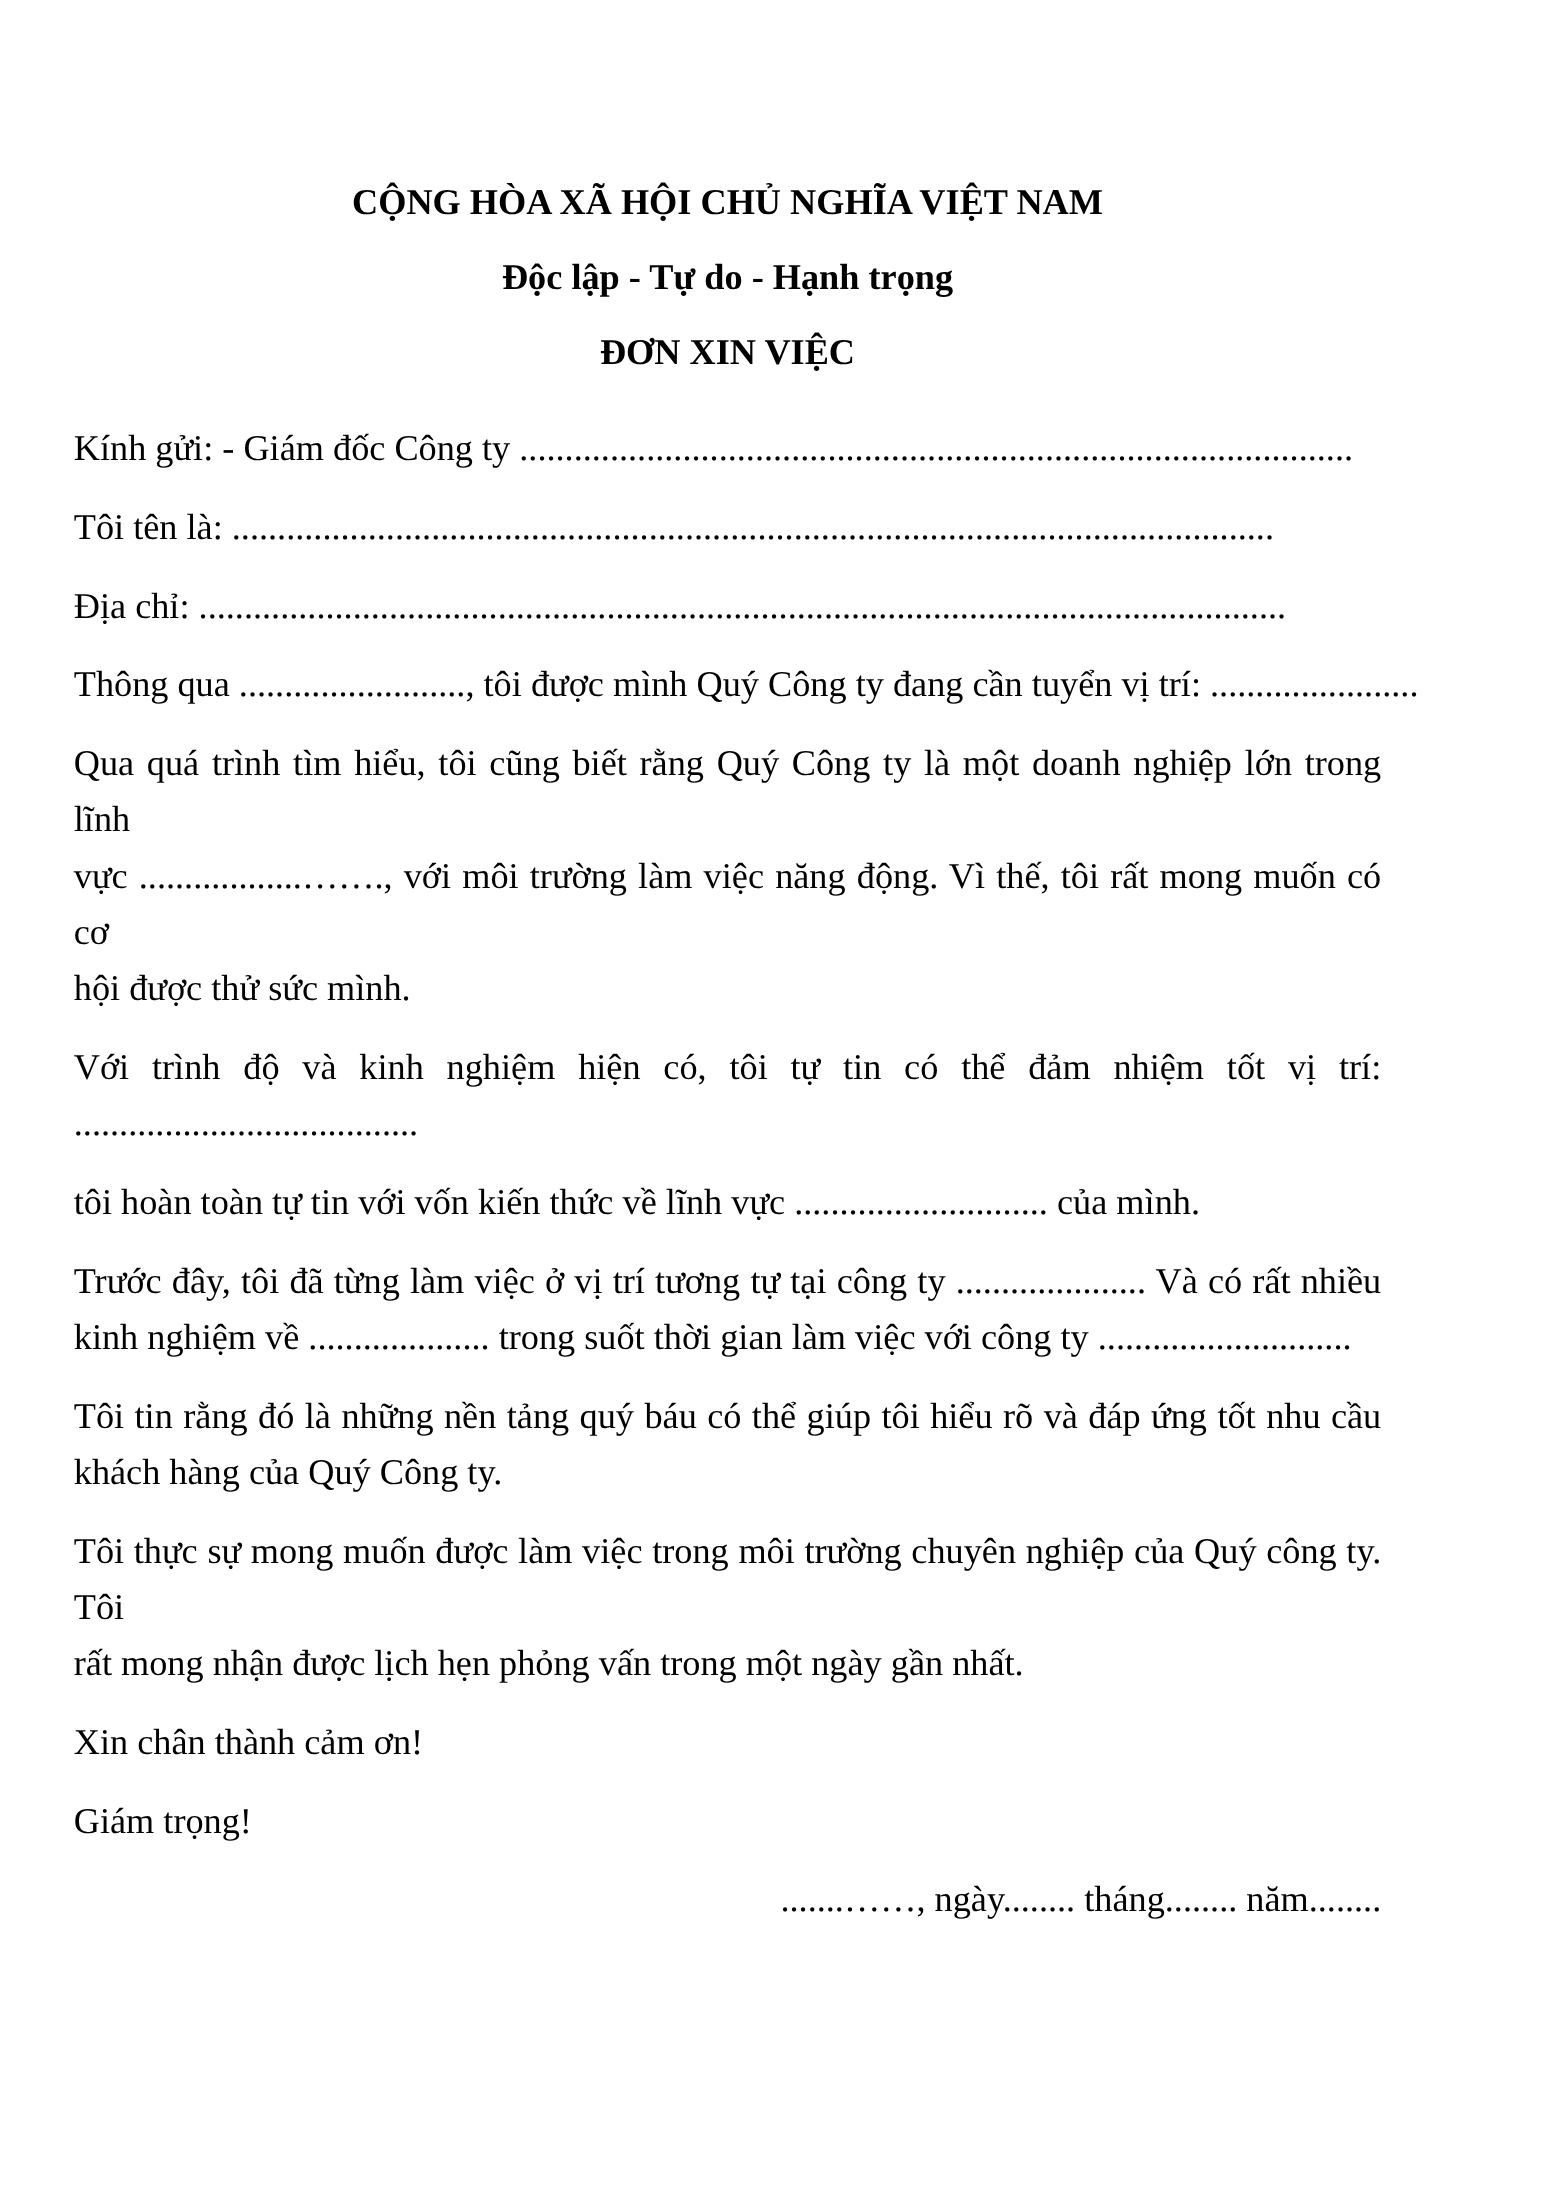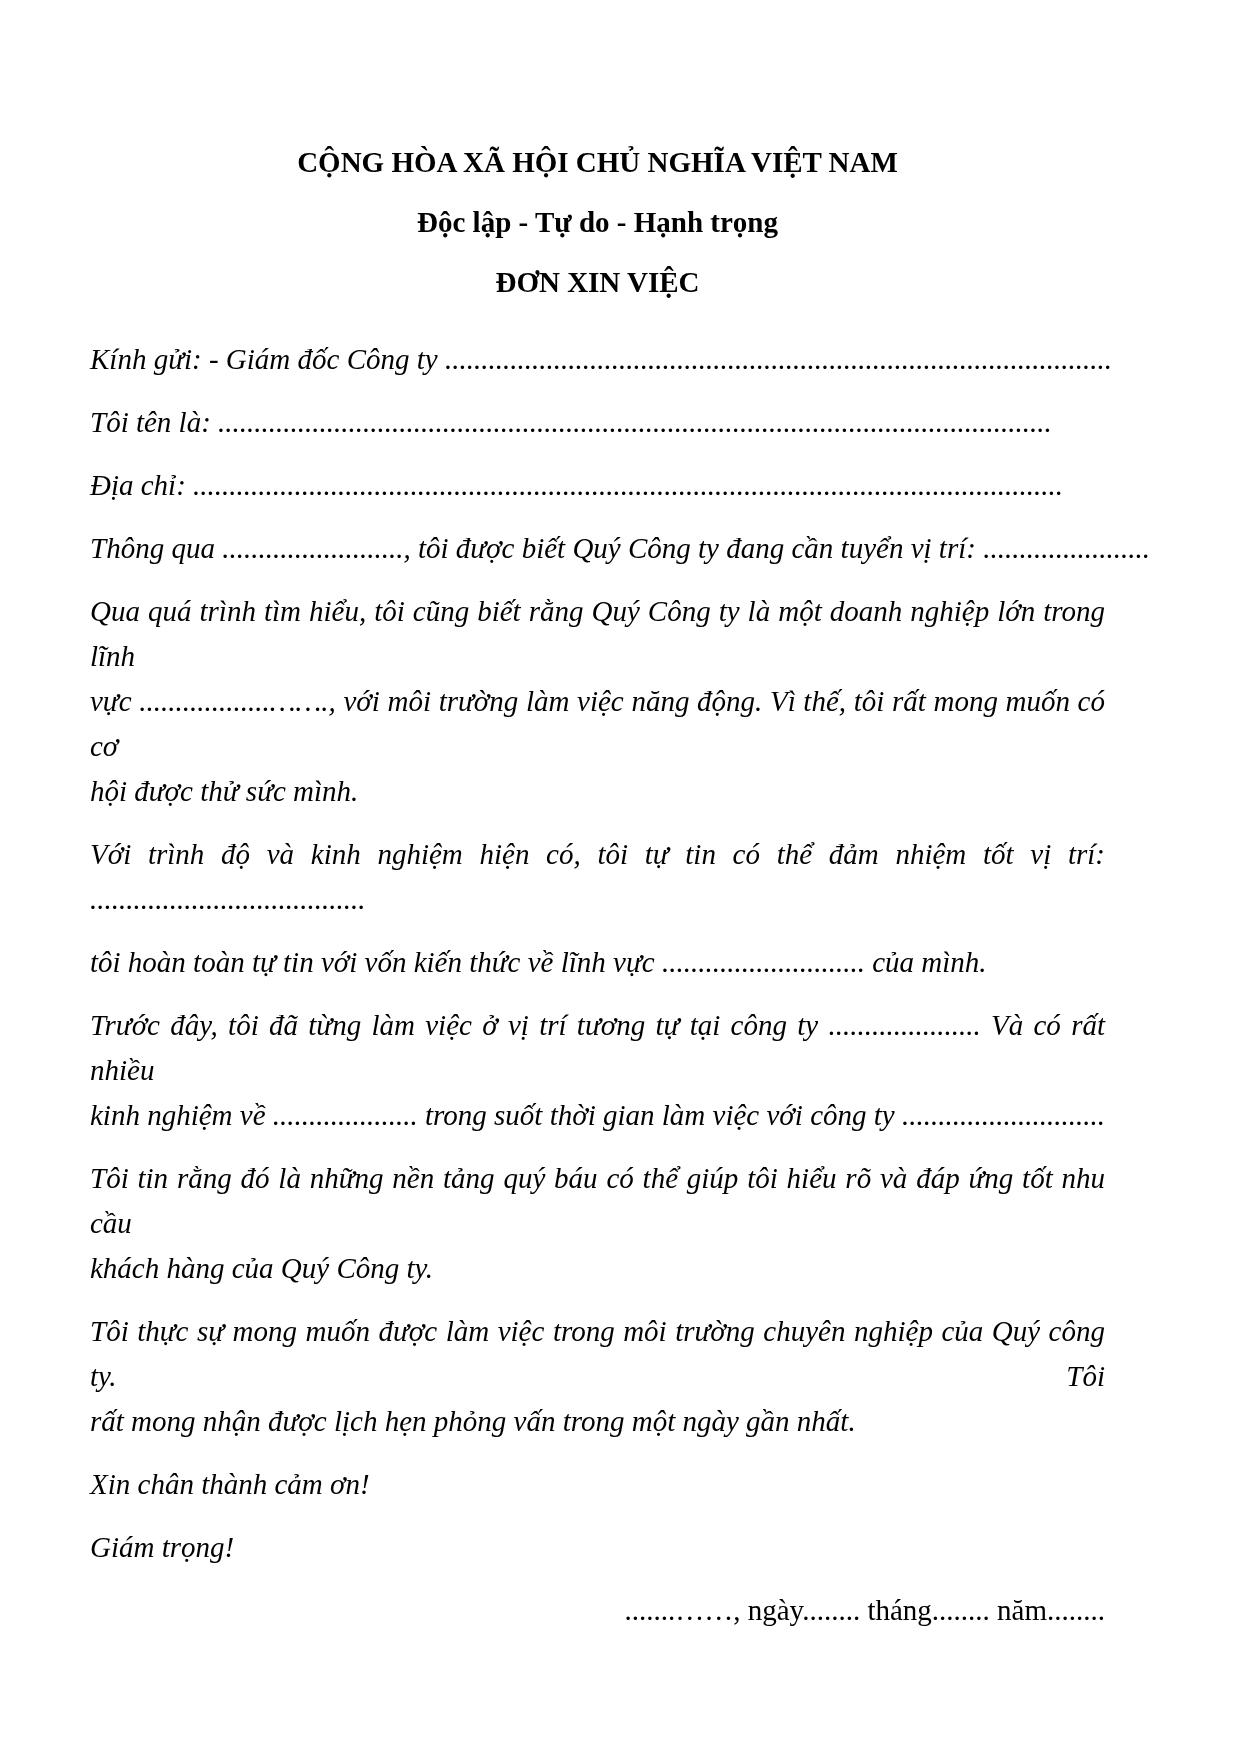--- a/index.html
+++ b/index.html
@@ -5,21 +5,21 @@
   html, body {
     margin: 0;
     padding: 0;
     background: #ffffff;
   }
   .page {
     position: relative;
     width: 1242px;
     height: 1755px;
     box-sizing: border-box;
-    padding: 140px 137px 0 90px;
+    padding: 140px 137px 0 59px;
     background: #ffffff;
     color: #000000;
     font-family: "Liberation Serif", "DejaVu Serif", serif;
     font-size: 29px;
     overflow: hidden;
   }
   .hline {
     text-align: center;
     font-weight: bold;
     line-height: 45px;
@@ -28,21 +28,21 @@
   }
   .form-title {
     margin-bottom: 32px;
   }
   .para {
     line-height: 45px;
     margin: 0 0 18px 0;
   }
   .para.nowrap .line { white-space: nowrap; }
   .para.right { text-align: right; }
-  .line { text-align: left; font-style: italic; }
+  .line { text-align: left; }
   .line.stretch {
     text-align: justify;
     text-align-last: justify;
   }
 </style>
 </head>
 <body>
 
 <div class="page">
 
@@ -56,21 +56,21 @@
       <div class="para nowrap">
         <div class="line">Kính gửi: - Giám đốc Công ty ............................................................................................</div>
       </div>
       <div class="para nowrap">
         <div class="line">Tôi tên là: ...................................................................................................................</div>
       </div>
       <div class="para nowrap">
         <div class="line">Địa chỉ: ........................................................................................................................</div>
       </div>
       <div class="para nowrap">
-        <div class="line">Thông qua ........................., tôi được biết Quý Công ty đang cần tuyển vị trí: .......................</div>
+        <div class="line">Thông qua ........................., tôi được mình Quý Công ty đang cần tuyển vị trí: .......................</div>
       </div>
       <div class="para">
         <div class="line stretch">Qua quá trình tìm hiểu, tôi cũng biết rằng Quý Công ty là một doanh nghiệp lớn trong lĩnh</div>
         <div class="line stretch">vực ..................……., với môi trường làm việc năng động. Vì thế, tôi rất mong muốn có cơ</div>
         <div class="line">hội được thử sức mình.</div>
       </div>
       <div class="para">
         <div class="line stretch">Với trình độ và kinh nghiệm hiện có, tôi tự tin có thể đảm nhiệm tốt vị trí:</div>
         <div class="line">......................................</div>
       </div>

